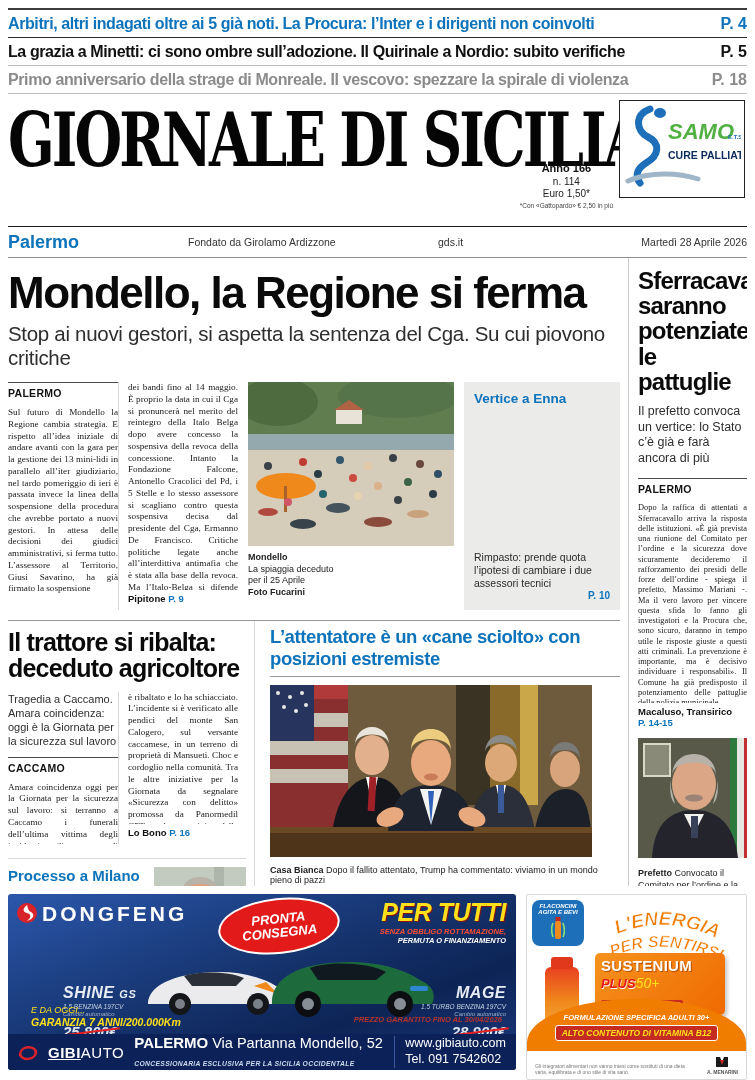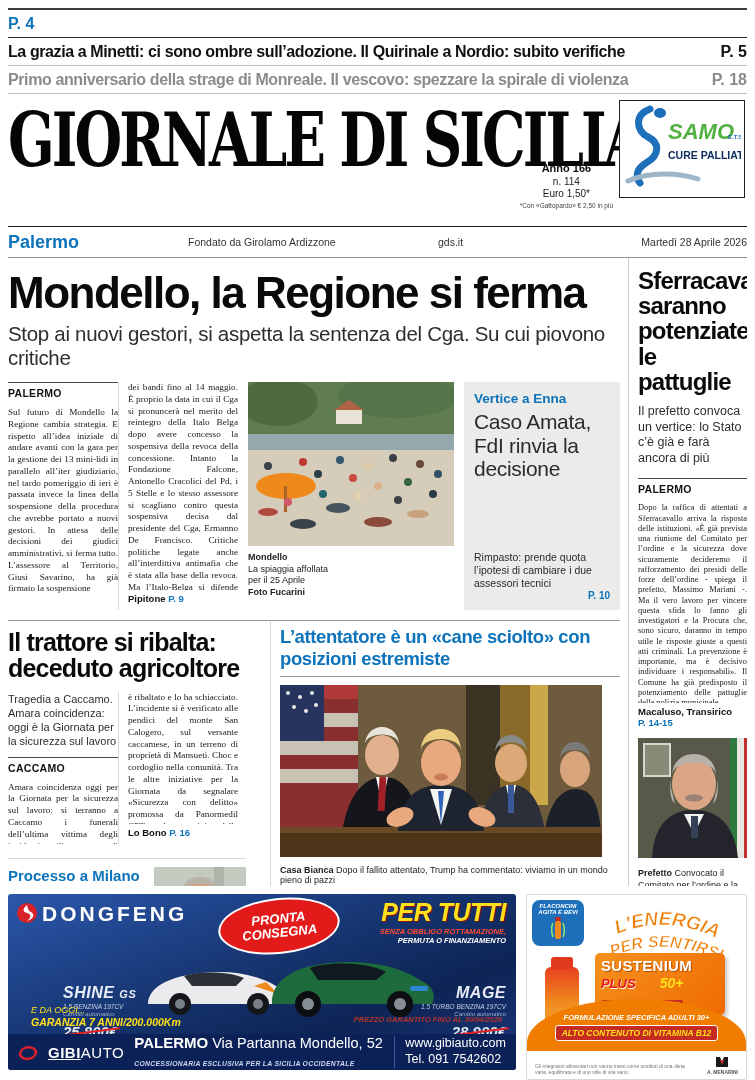--- a/index.html
+++ b/index.html
@@ -50,21 +50,21 @@
   .caption{font-size:9px;line-height:1.3;color:#222;margin-top:6px;width:120px;}
   .caption b{display:block;}
   .enna{flex:1;margin-left:10px;background:#ebebe9;padding:9px 10px;display:flex;flex-direction:column;}
   .enna .k{color:#0d73bb;font-weight:bold;font-size:13.5px;margin-bottom:4px;}
   .enna .h{font-size:21px;letter-spacing:-0.3px;color:#2b2b2b;line-height:1.12;font-weight:400;}
   .enna .t{font-size:10.5px;color:#2b2b2b;line-height:1.25;margin-top:auto;}
   .enna .p{font-size:10px;font-weight:bold;color:#0d73bb;text-align:right;}
   .left-divider{border-top:1px solid #9a9a98;margin-top:10px;}
   .bottom-row{display:flex;}
   .trat-col{width:238px;padding-top:6px;}
-  .trump-col{flex:1;border-left:1px solid #d8d8d6;margin-left:24px;padding-left:9px;}
+  .trump-col{flex:1;border-left:1px solid #d8d8d6;margin-left:8px;padding-left:15px;}
   h2.trat{font-size:25px;letter-spacing:-0.8px;line-height:1.05;margin:2px 0 10px 0;color:#0a0a0a;}
   .trat-inner{display:flex;height:152px;overflow:hidden;}
   .trat-inner .ca{width:110px;}
   .trat-inner .cb{width:110px;border-left:1px solid #d8d8d6;padding-left:9px;}
   .mini-sub{font-size:11px;color:#2e2e2e;line-height:1.3;margin-bottom:8px;}
   .attent{color:#0d73bb;font-weight:bold;font-size:18.5px;letter-spacing:-0.4px;
       border-bottom:1px solid #9a9a98;padding:5px 0 6px 0;margin-bottom:8px;}
   .trump-photo{width:322px;height:172px;}
   .trump-cap{font-size:9px;color:#222;margin-top:4px;}
   .processo{display:flex;margin-top:14px;border-top:1px solid #d8d8d6;padding-top:8px;}
@@ -115,21 +115,21 @@
   .dealer-mid .r2{font-size:6.8px;font-weight:bold;font-style:italic;color:#cdd8ee;letter-spacing:0.3px;}
   .dealer-right{border-left:1px solid #3d5a9e;padding-left:10px;font-size:12.5px;line-height:1.25;white-space:nowrap;}
   .sust{flex:1;margin-left:10px;height:184px;border:1px solid #d8d8d6;background:#fff;position:relative;
      overflow:hidden;border-radius:2px;}
   .sust-badge{position:absolute;left:5px;top:5px;width:52px;height:46px;background:#1c6fb8;border-radius:8px;
      color:#fff;font-size:6px;font-weight:bold;font-style:italic;text-align:center;padding-top:3px;box-sizing:border-box;}
   .sust-box{position:absolute;left:68px;top:58px;width:130px;height:62px;background:linear-gradient(135deg,#f6921e,#ef6a00);
      border-radius:5px;box-shadow:2px 3px 4px rgba(0,0,0,0.25);color:#fff;padding:4px 6px;box-sizing:border-box;}
   .sust-box .nm{font-size:15px;font-weight:bold;letter-spacing:0.3px;text-shadow:1px 1px 0 #b34f00;}
   .sust-box .pl{font-size:13px;font-weight:bold;font-style:italic;color:#e21a1a;text-shadow:0.5px 0.5px 0 #fff;display:inline;}
-  .sust-box .pn{font-size:14px;font-weight:bold;font-style:italic;color:#ffe01a;display:inline;padding-left:24px;}
+  .sust-box .pn{font-size:14px;font-weight:normal;font-style:italic;color:#ffe01a;display:inline;}
   .sust-box .es{font-size:5.5px;background:#c62b22;display:inline-block;padding:1px 3px;border-radius:2px;margin-top:2px;}
   .sust-box .ct{font-size:5.5px;margin-top:6px;font-weight:bold;}
   .sust-bottle{position:absolute;left:18px;top:72px;width:34px;height:64px;
      background:linear-gradient(180deg,#e8401f 0%,#f08a1d 55%,#f6a73c 100%);border-radius:6px;}
   .sust-bottle::before{content:"";position:absolute;left:6px;top:-10px;width:22px;height:12px;background:#e0391c;border-radius:3px;}
   .sust-swoosh{position:absolute;left:0;right:0;bottom:28px;height:52px;background:#f07c00;
      border-radius:60% 60% 0 0/100% 100% 0 0;text-align:center;padding-top:14px;box-sizing:border-box;}
   .sust-swoosh .c1{color:#fff;font-size:7.5px;font-weight:bold;font-style:italic;}
   .sust-swoosh .c2{display:inline-block;background:#c62b22;color:#ffe01a;font-size:8.5px;font-weight:bold;
      font-style:italic;padding:2px 6px;border-radius:3px;margin-top:2px;border:1px solid #fff;}
@@ -138,20 +138,21 @@
   .arcsvg{position:absolute;left:40px;top:2px;}
   .arrow-up{position:absolute;right:28px;top:70px;width:0;height:0;}
 </style>
 </head>
 <body>
 
 <div class="page">
 
   <div class="strip">
     <div class="strip-row">
+      <span class="t c-blue">Arbitri, altri indagati oltre ai 5 già noti. La Procura: l’Inter e i dirigenti non coinvolti</span>
       <span class="p c-blue">P. 4</span>
     </div>
     <div class="strip-row">
       <span class="t">La grazia a Minetti: ci sono ombre sull’adozione. Il Quirinale a Nordio: subito verifiche</span>
       <span class="p">P. 5</span>
     </div>
     <div class="strip-row">
       <span class="t c-gray">Primo anniversario della strage di Monreale. Il vescovo: spezzare la spirale di violenza</span>
       <span class="p c-gray">P. 18</span>
     </div>
@@ -231,28 +232,27 @@
             <ellipse cx="55" cy="142" rx="13" ry="5" fill="#37424a"></ellipse>
             <ellipse cx="170" cy="132" rx="11" ry="4" fill="#c8a27c"></ellipse>
             <ellipse cx="20" cy="130" rx="10" ry="4" fill="#b0493f"></ellipse>
             <circle cx="75" cy="112" r="4" fill="#23646e"></circle>
               <circle cx="40" cy="120" r="4" fill="#d0566a"></circle>
             <circle cx="110" cy="114" r="4" fill="#e6d2b0"></circle>
               <circle cx="150" cy="118" r="4" fill="#394146"></circle>
           </svg>
           <div class="caption">
             <b>Mondello</b>
-            <span>La spiaggia affollata</span><br>
+            <span>La spiaggia deceduto</span><br>
             <span>per il 25 Aprile</span><br>
             <b>Foto Fucarini</b>
           </div>
         </div>
         <div class="enna">
           <div class="k">Vertice a Enna</div>
-          <div class="h">Caso Amata, FdI rinvia la decisione</div>
           <div class="t">Rimpasto: prende quota l’ipotesi di cambiare i due assessori tecnici</div>
           <div class="p">P. 10</div>
         </div>
       </div>
 
       <div class="left-divider"></div>
 
       <div class="bottom-row">
 
         <div class="trat-col">

